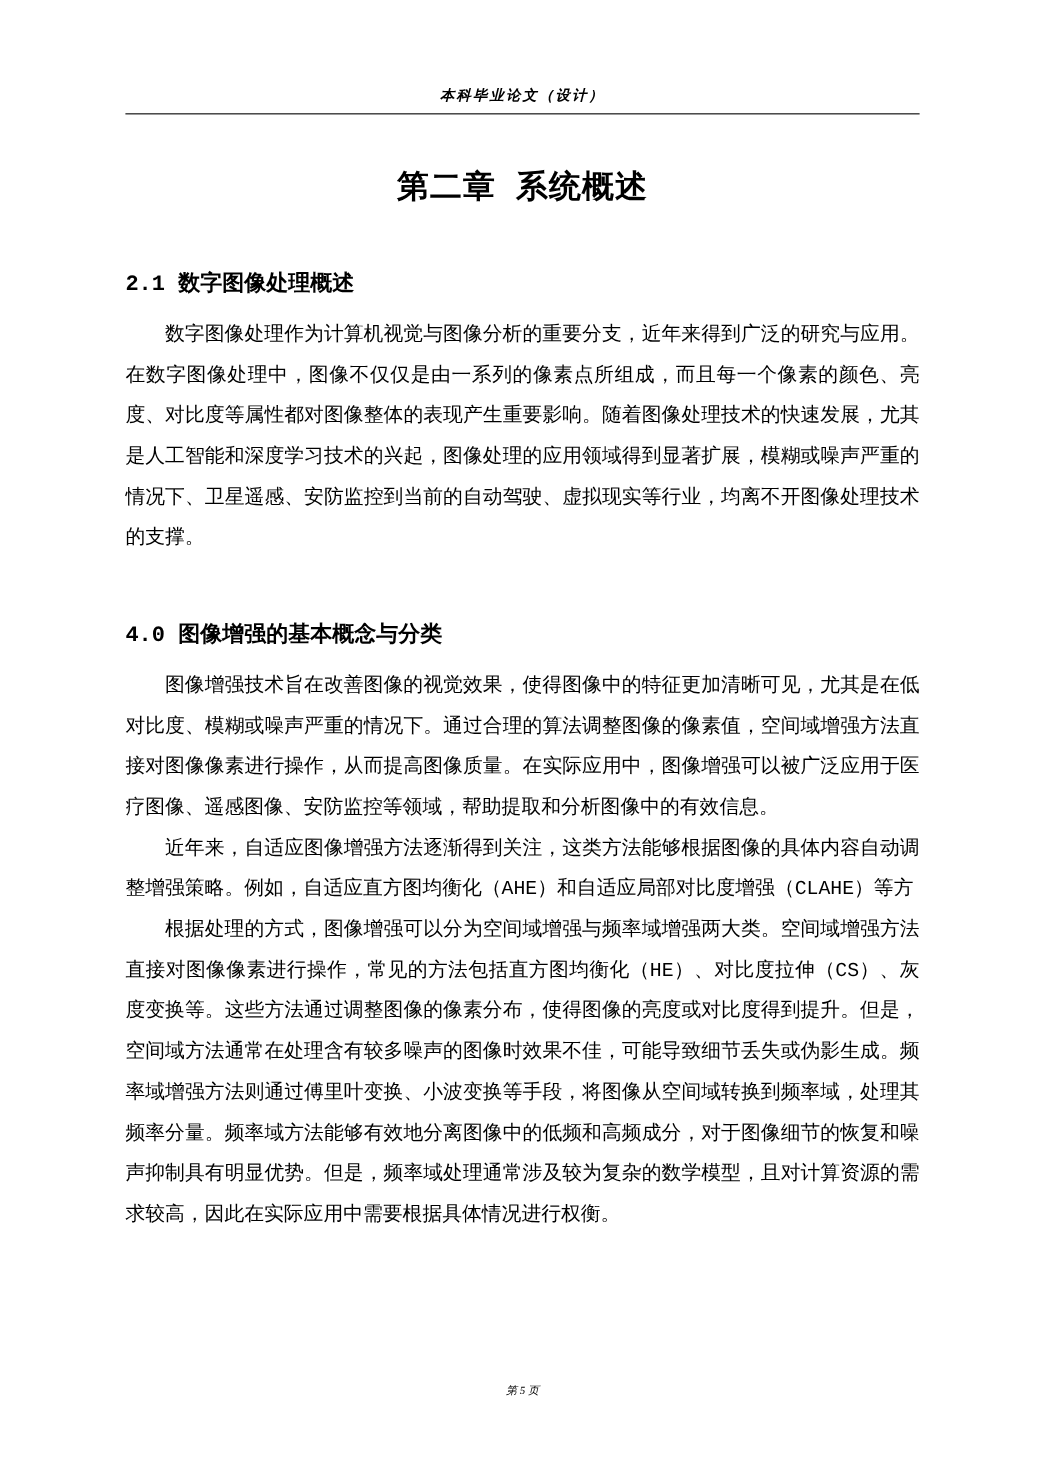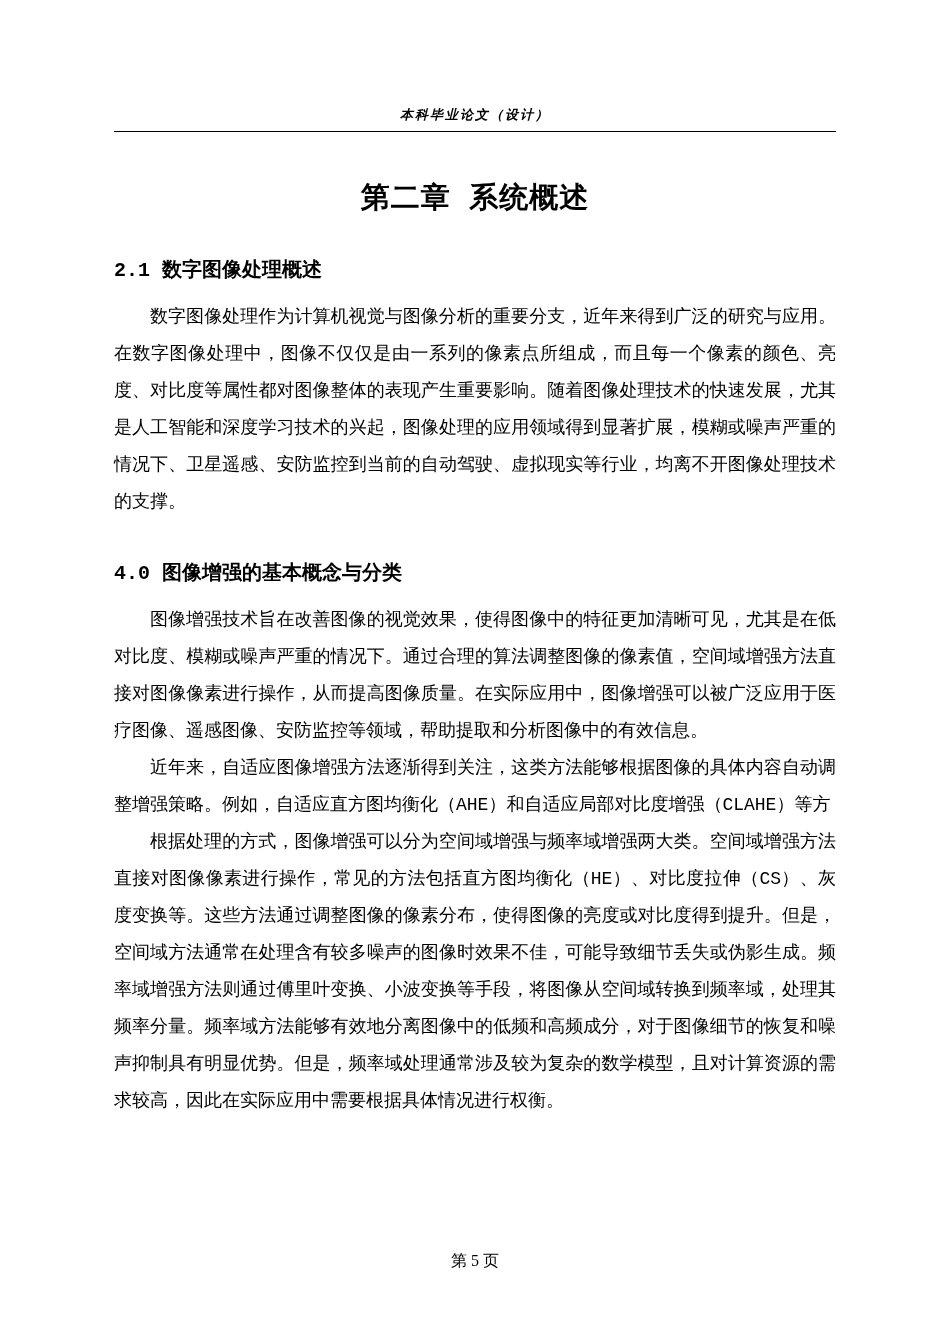--- a/index.html
+++ b/index.html
@@ -27,31 +27,30 @@
       padding-top: 78px;
       padding-bottom: 7px;
       border-bottom: 1.5px solid #000000;
       text-align: center;
     }
     .page-header .header-text {
       font-size: 13px;
       font-weight: bold;
       font-style: italic;
       letter-spacing: 2px;
-      margin-top: 28px;
     }
     .chapter-title {
       margin: 46px 0 0 0;
       font-size: 29px;
       font-weight: bold;
       text-align: center;
       letter-spacing: 1px;
     }
     .section-heading {
-      margin: 38px 0 16px 0;
+      margin: 54px 0 16px 0;
       font-size: 20px;
       font-weight: bold;
       text-align: left;
     }
     .body-paragraph {
       margin: 0;
       font-size: 18px;
       line-height: 37px;
       text-align: justify;
       text-justify: inter-ideograph;
@@ -59,22 +58,23 @@
       word-break: break-all;
     }
     .page-footer {
       position: absolute;
       left: 0;
       right: 0;
       bottom: 72px;
       text-align: center;
     }
     .page-footer .page-number {
-      font-size: 16px;
+      font-size: 10px;
       color: #000000;
+      font-style: italic;
     }
   </style>
 </head>
 <body>
 
 <div class="page">
 
   <header class="page-header">
     <div class="header-text">本科毕业论文（设计）</div>
   </header>

